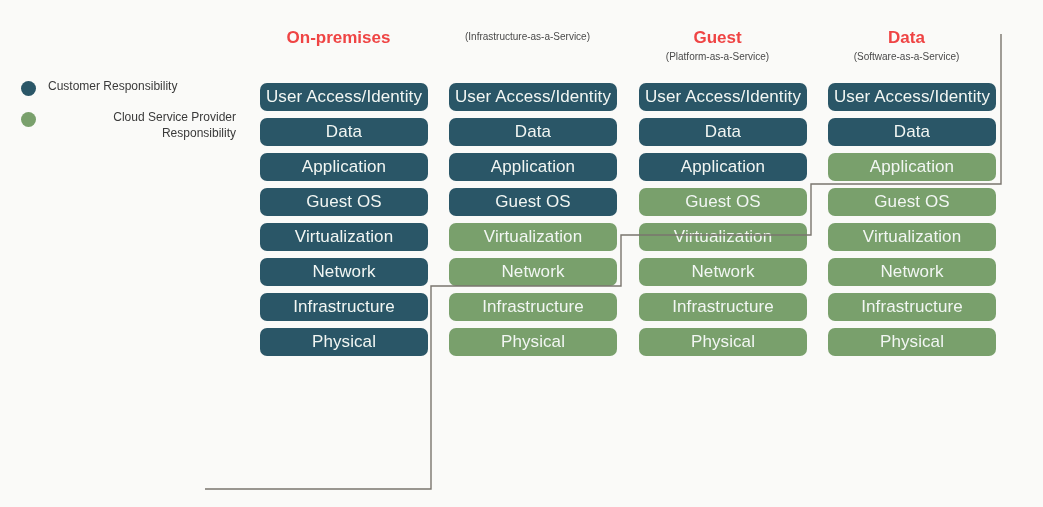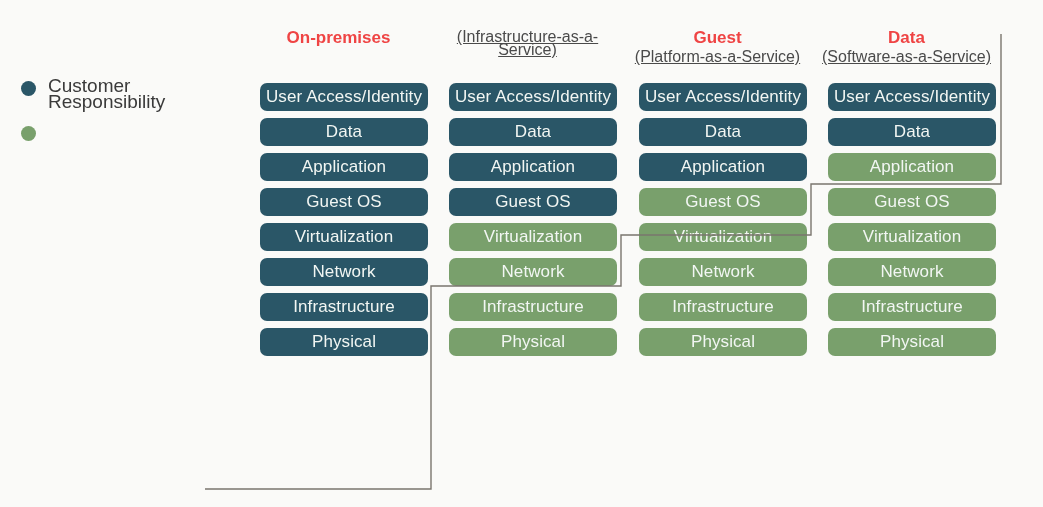--- a/index.html
+++ b/index.html
@@ -40,23 +40,24 @@
     width: 15px;
     height: 15px;
     border-radius: 50%;
     flex: 0 0 15px;
     margin-top: 3px;
   }
   .legend-dot.customer { background: #2A5667; }
   .legend-dot.provider { background: #79A06C; }
   .legend-label {
     margin-left: 12px;
-    font-size: 19px;
+    font-size: 12px;
     line-height: 16px;
     color: #3A3A3A;
+    text-align: right;
   }
 
   
   .column {
     position: absolute;
     width: 179px;
     top: 0;
   }
   .col-header {
     position: absolute;
@@ -64,25 +65,24 @@
     width: 179px;
     text-align: center;
   }
   .col-title {
     font-size: 17px;
     font-weight: bold;
     color: #ef4444;
     line-height: 20px;
   }
   .col-sub {
-    font-size: 16px;
+    font-size: 10px;
     color: #4A4A4A;
     line-height: 13px;
     margin-top: 2px;
-    text-decoration: underline;
   }
 
   .layers {
     position: absolute;
     top: 83px;
     width: 179px;
   }
   .layer {
     height: 28px;
     border-radius: 7px;
@@ -113,20 +113,21 @@
 
 <div id="diagram">
 
   <div class="legend">
     <div class="legend-row">
       <span class="legend-dot customer"></span>
       <span class="legend-label">Customer Responsibility</span>
     </div>
     <div class="legend-row">
       <span class="legend-dot provider"></span>
+      <span class="legend-label">Cloud Service Provider Responsibility</span>
     </div>
   </div>
 
   <div class="column" style="left:249px">
     <div class="col-header">
       <div class="col-title">On-premises</div>
       <div class="col-sub"></div>
     </div>
     <div class="layers">
       <div class="layer customer">User Access/Identity</div>

